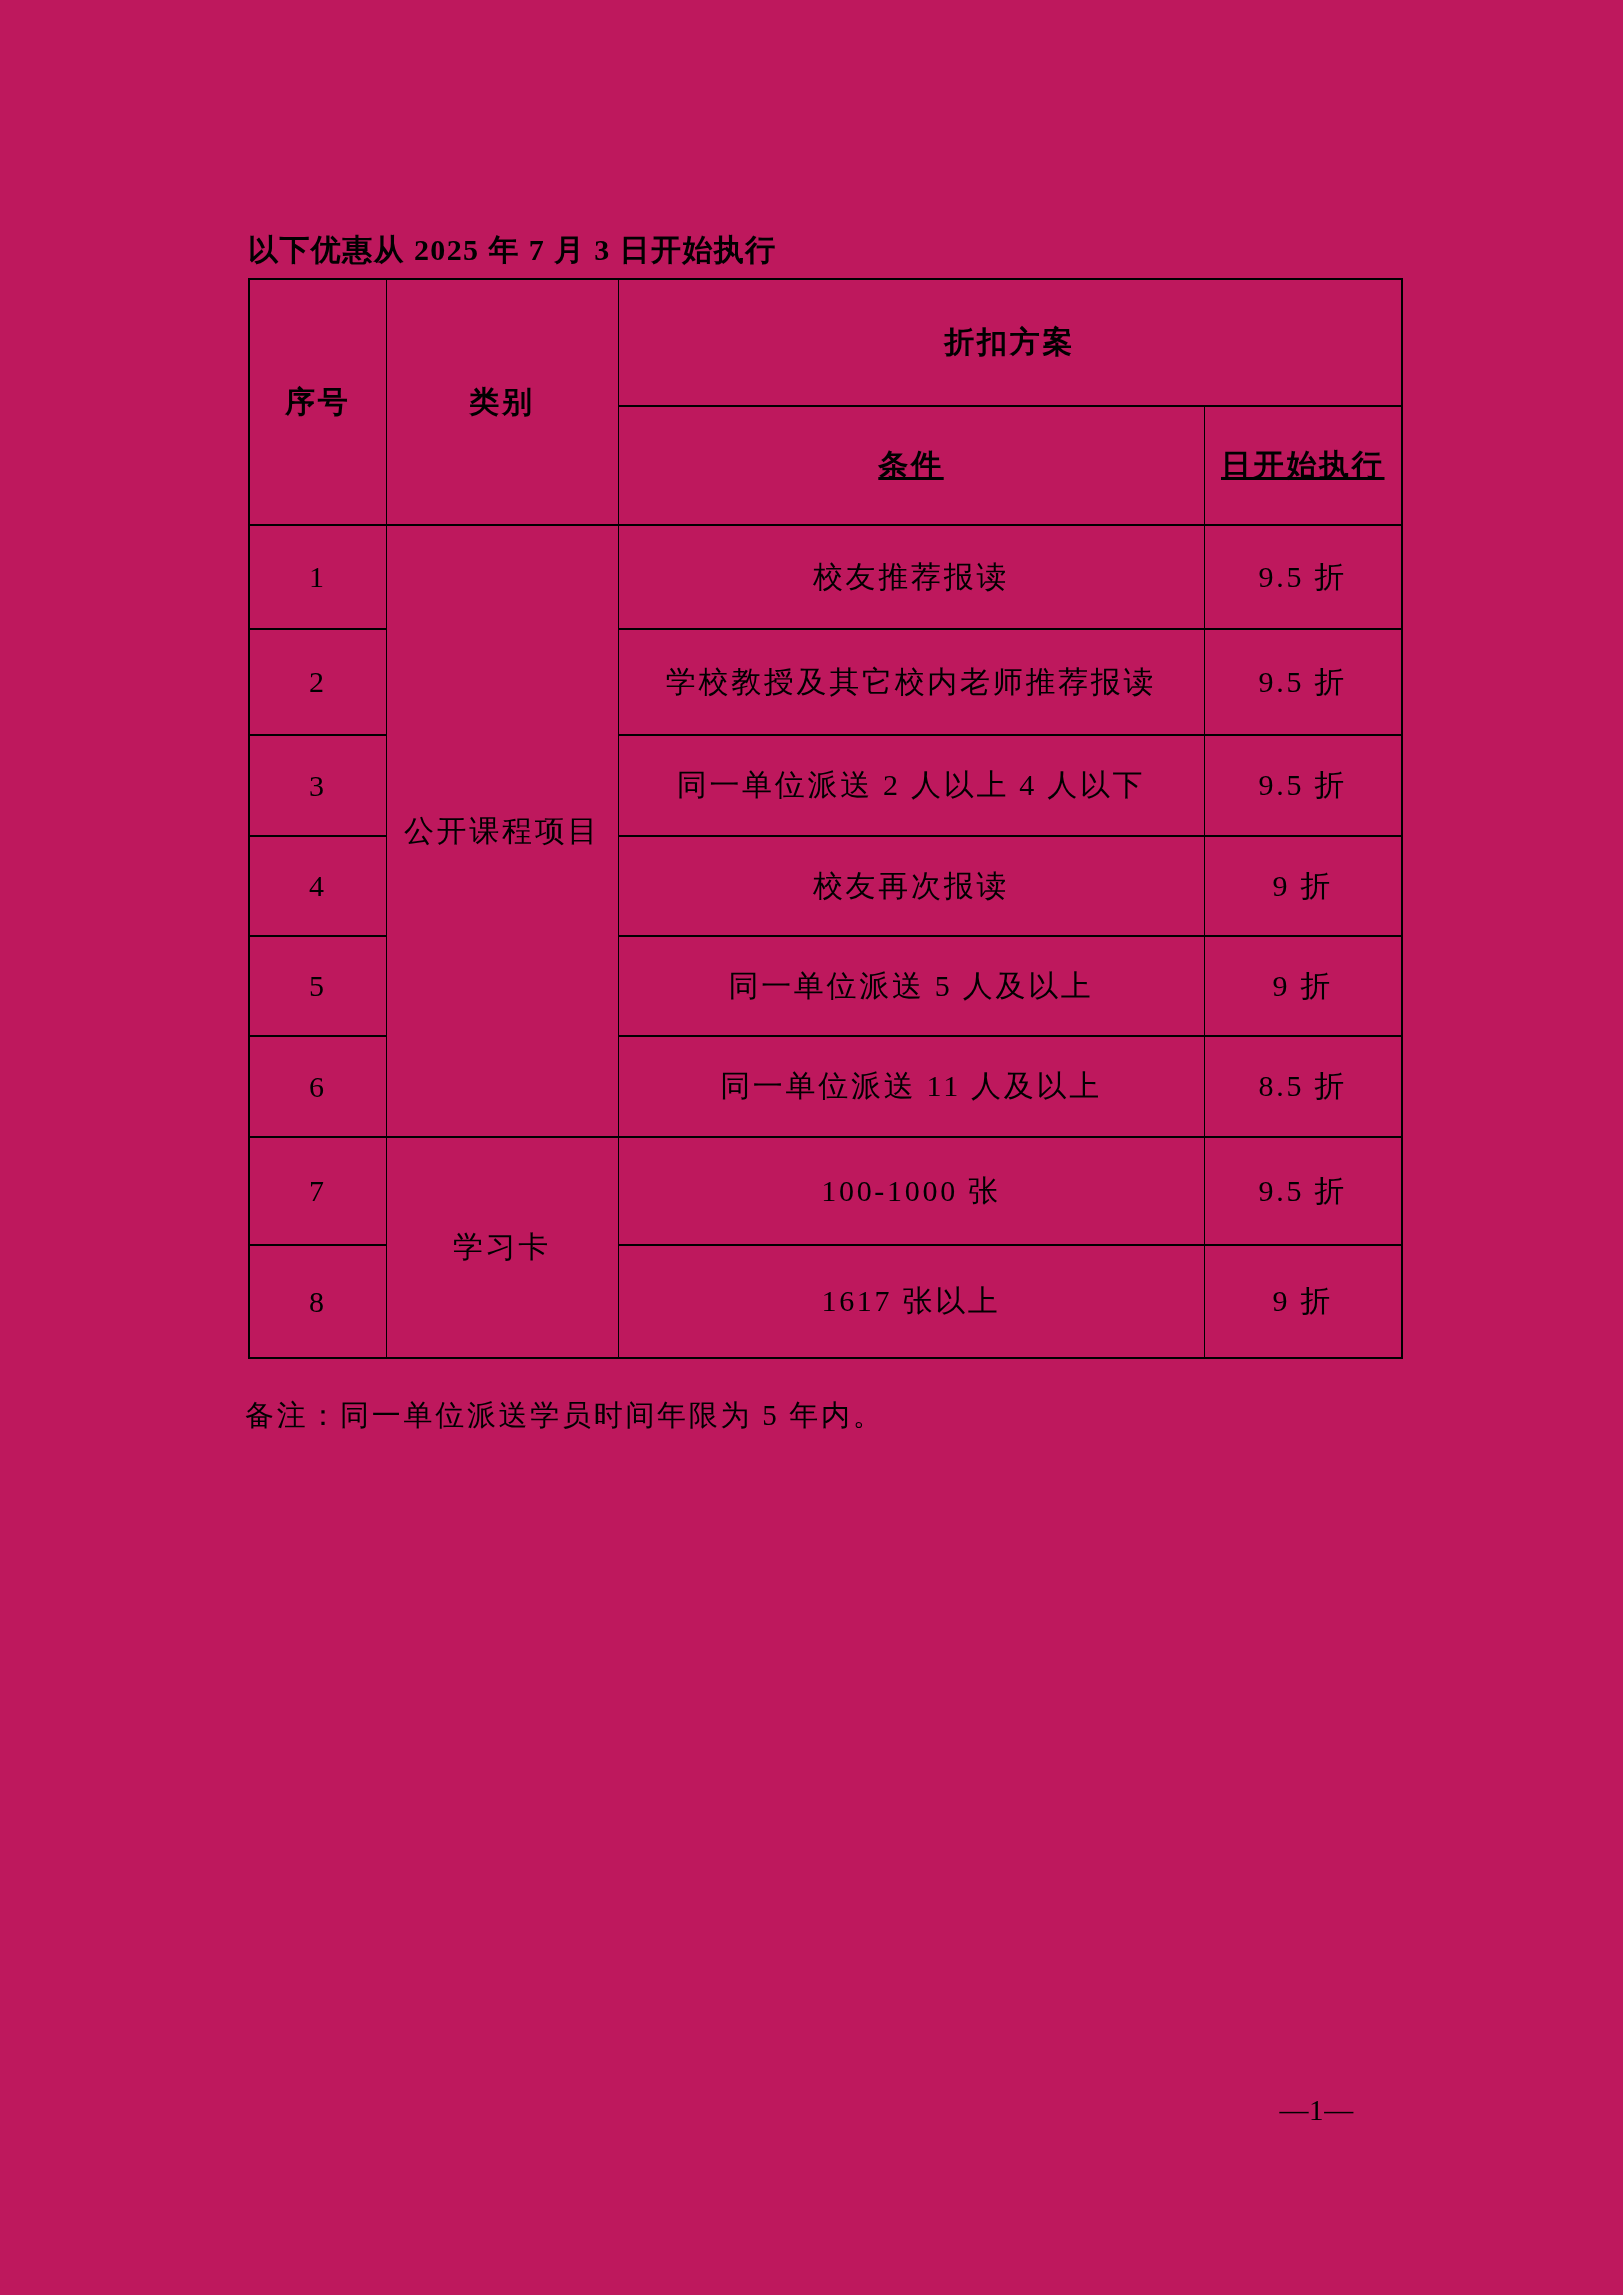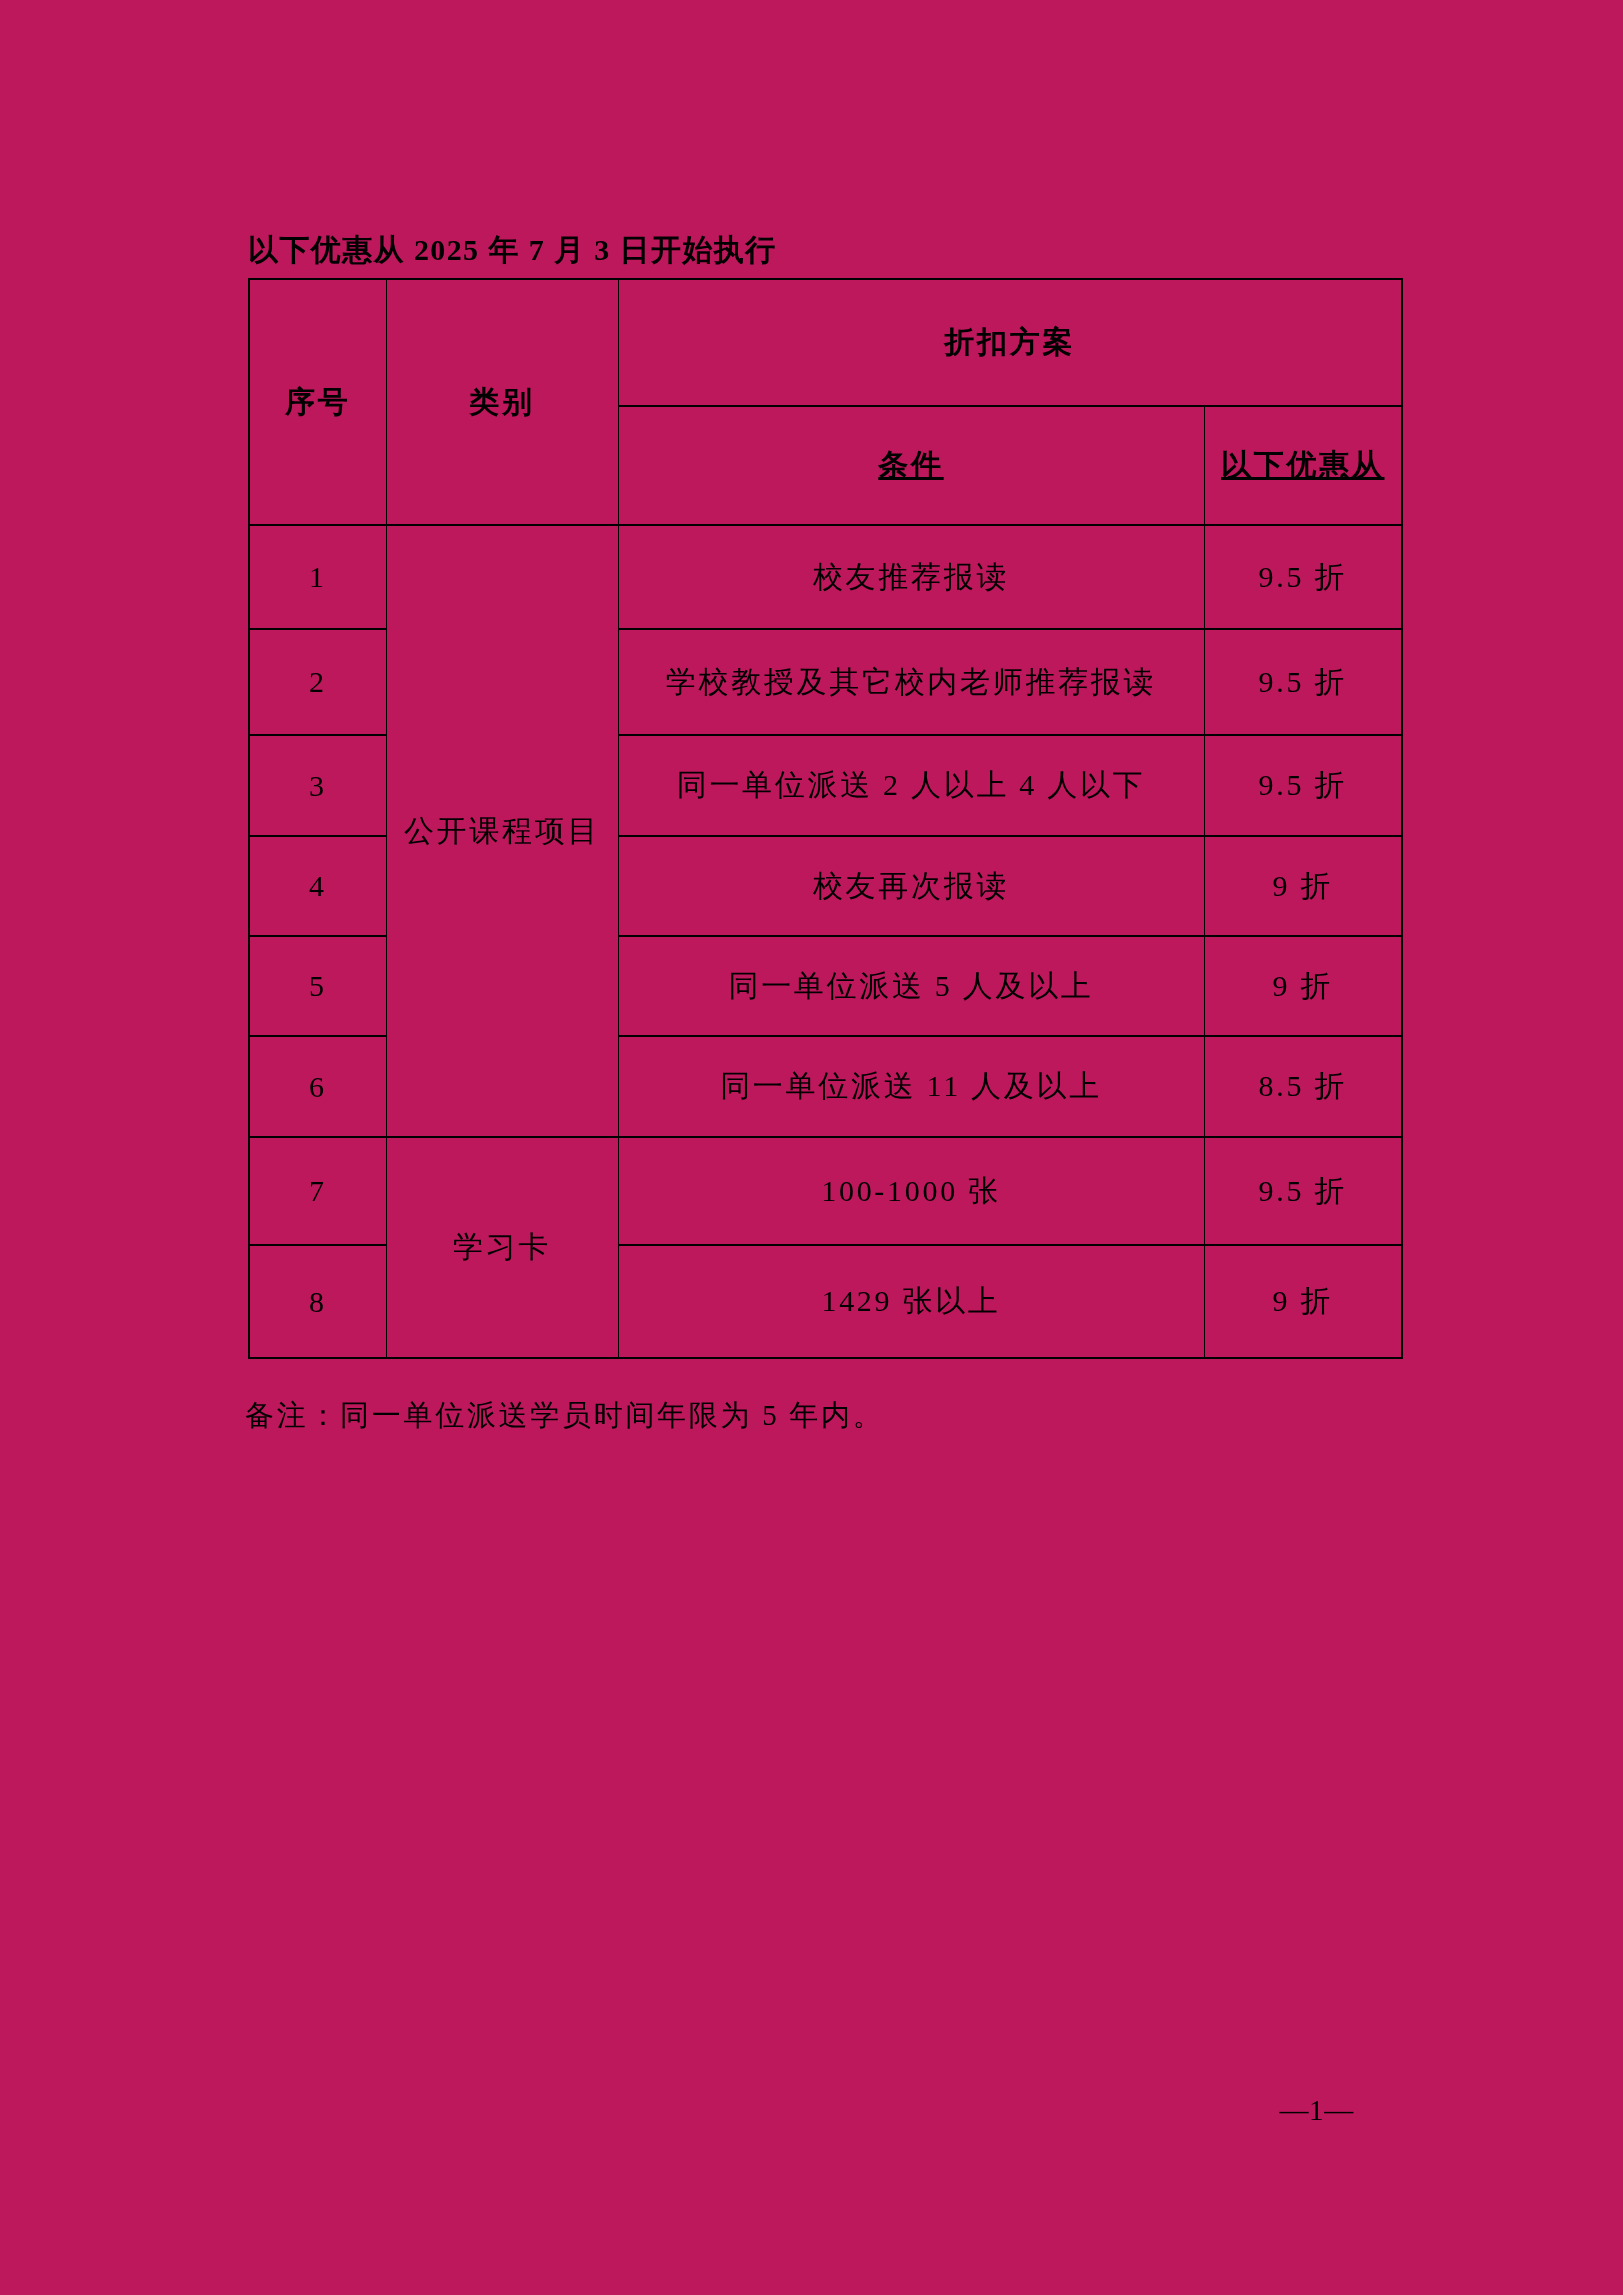--- a/index.html
+++ b/index.html
@@ -77,21 +77,21 @@
       <col style="width:198px">
     </colgroup>
     <tbody>
       <tr class="hr1">
         <td class="h" rowspan="2">序号</td>
         <td class="h" rowspan="2">类别</td>
         <td class="h" colspan="2">折扣方案</td>
       </tr>
       <tr class="hr2">
         <td class="h">条件</td>
-        <td class="h">以下优惠从</td>
+        <td class="h">日开始执行</td>
       </tr>
 
       <tr class="r0">
         <td>1</td>
         <td rowspan="6">公开课程项目</td>
         <td>校友推荐报读</td>
         <td>9.5 折</td>
       </tr>
       <tr class="r1">
         <td>2</td>
@@ -119,21 +119,21 @@
         <td>8.5 折</td>
       </tr>
       <tr class="r6">
         <td>7</td>
         <td rowspan="2">学习卡</td>
         <td>100-1000 张</td>
         <td>9.5 折</td>
       </tr>
       <tr class="r7">
         <td>8</td>
-        <td>1429 张以上</td>
+        <td>1617 张以上</td>
         <td>9 折</td>
       </tr>
     </tbody>
   </table>
 
   <div class="note">备注：同一单位派送学员时间年限为 5 年内。</div>
 
   <div class="pageno">—1—</div>
 
 </div>

